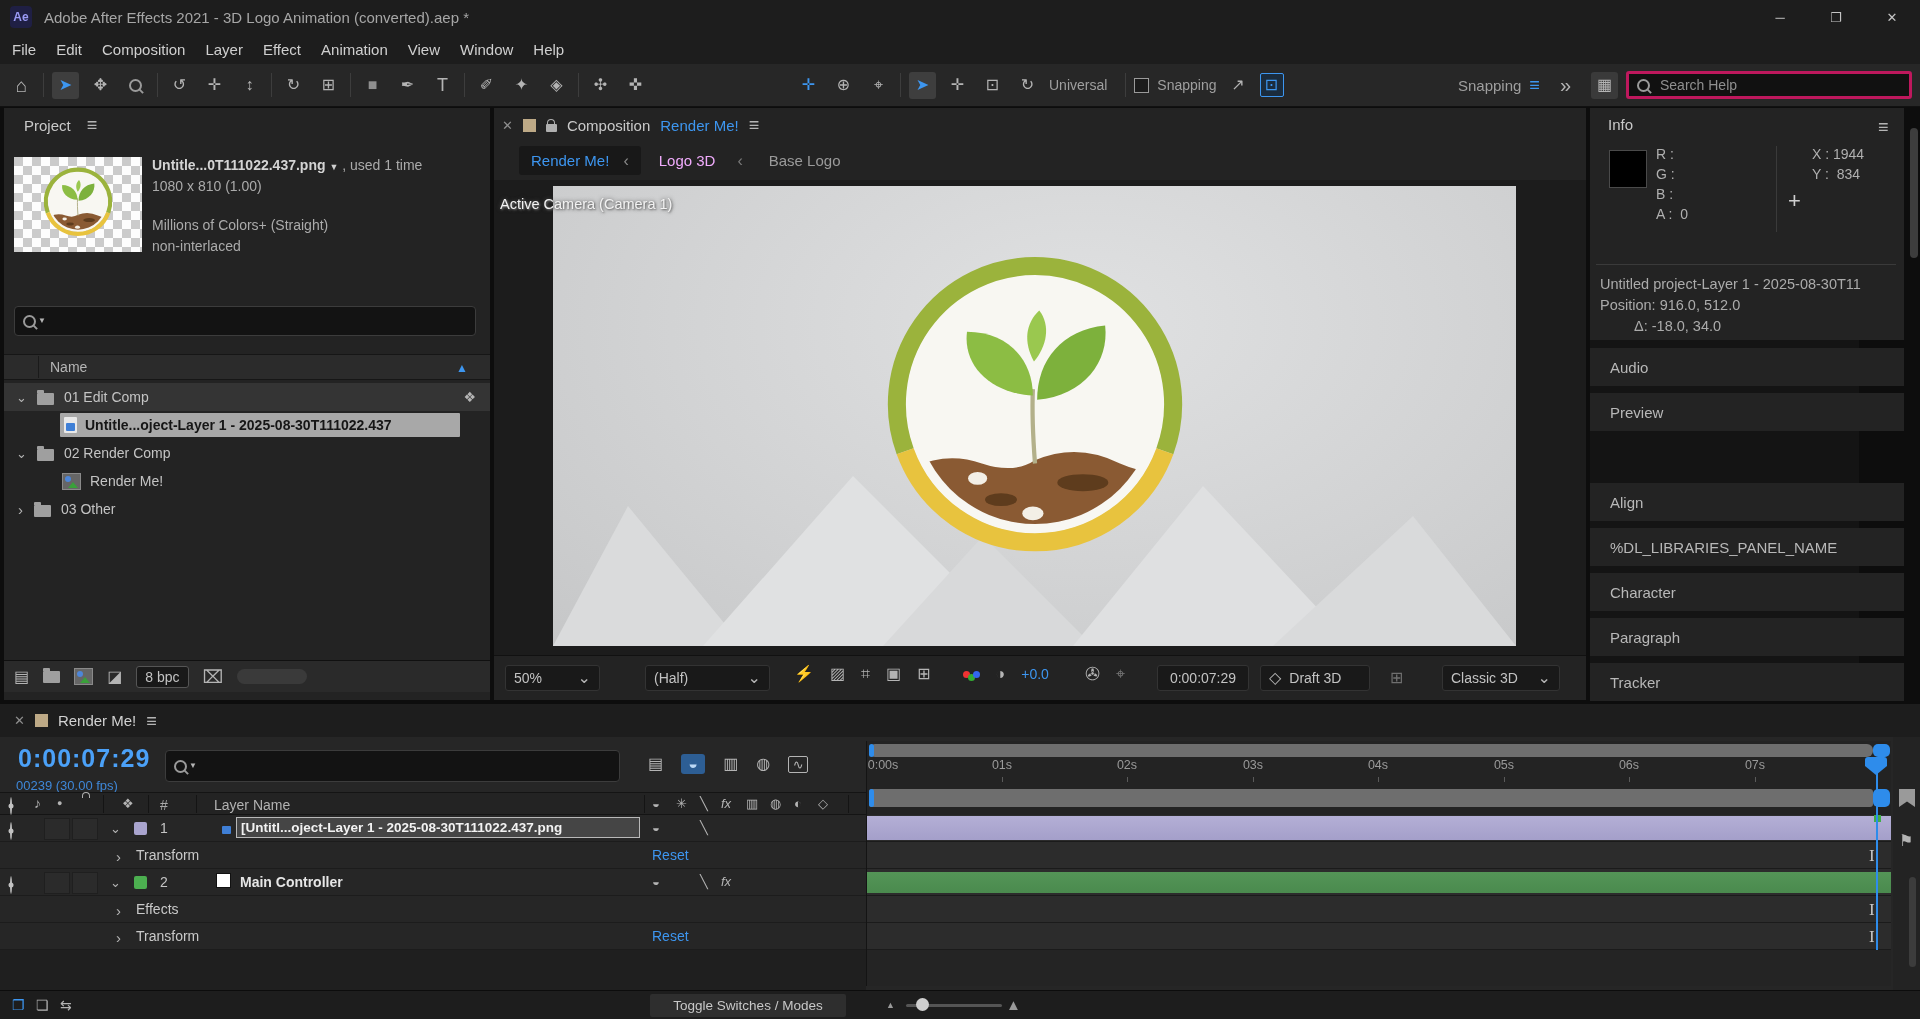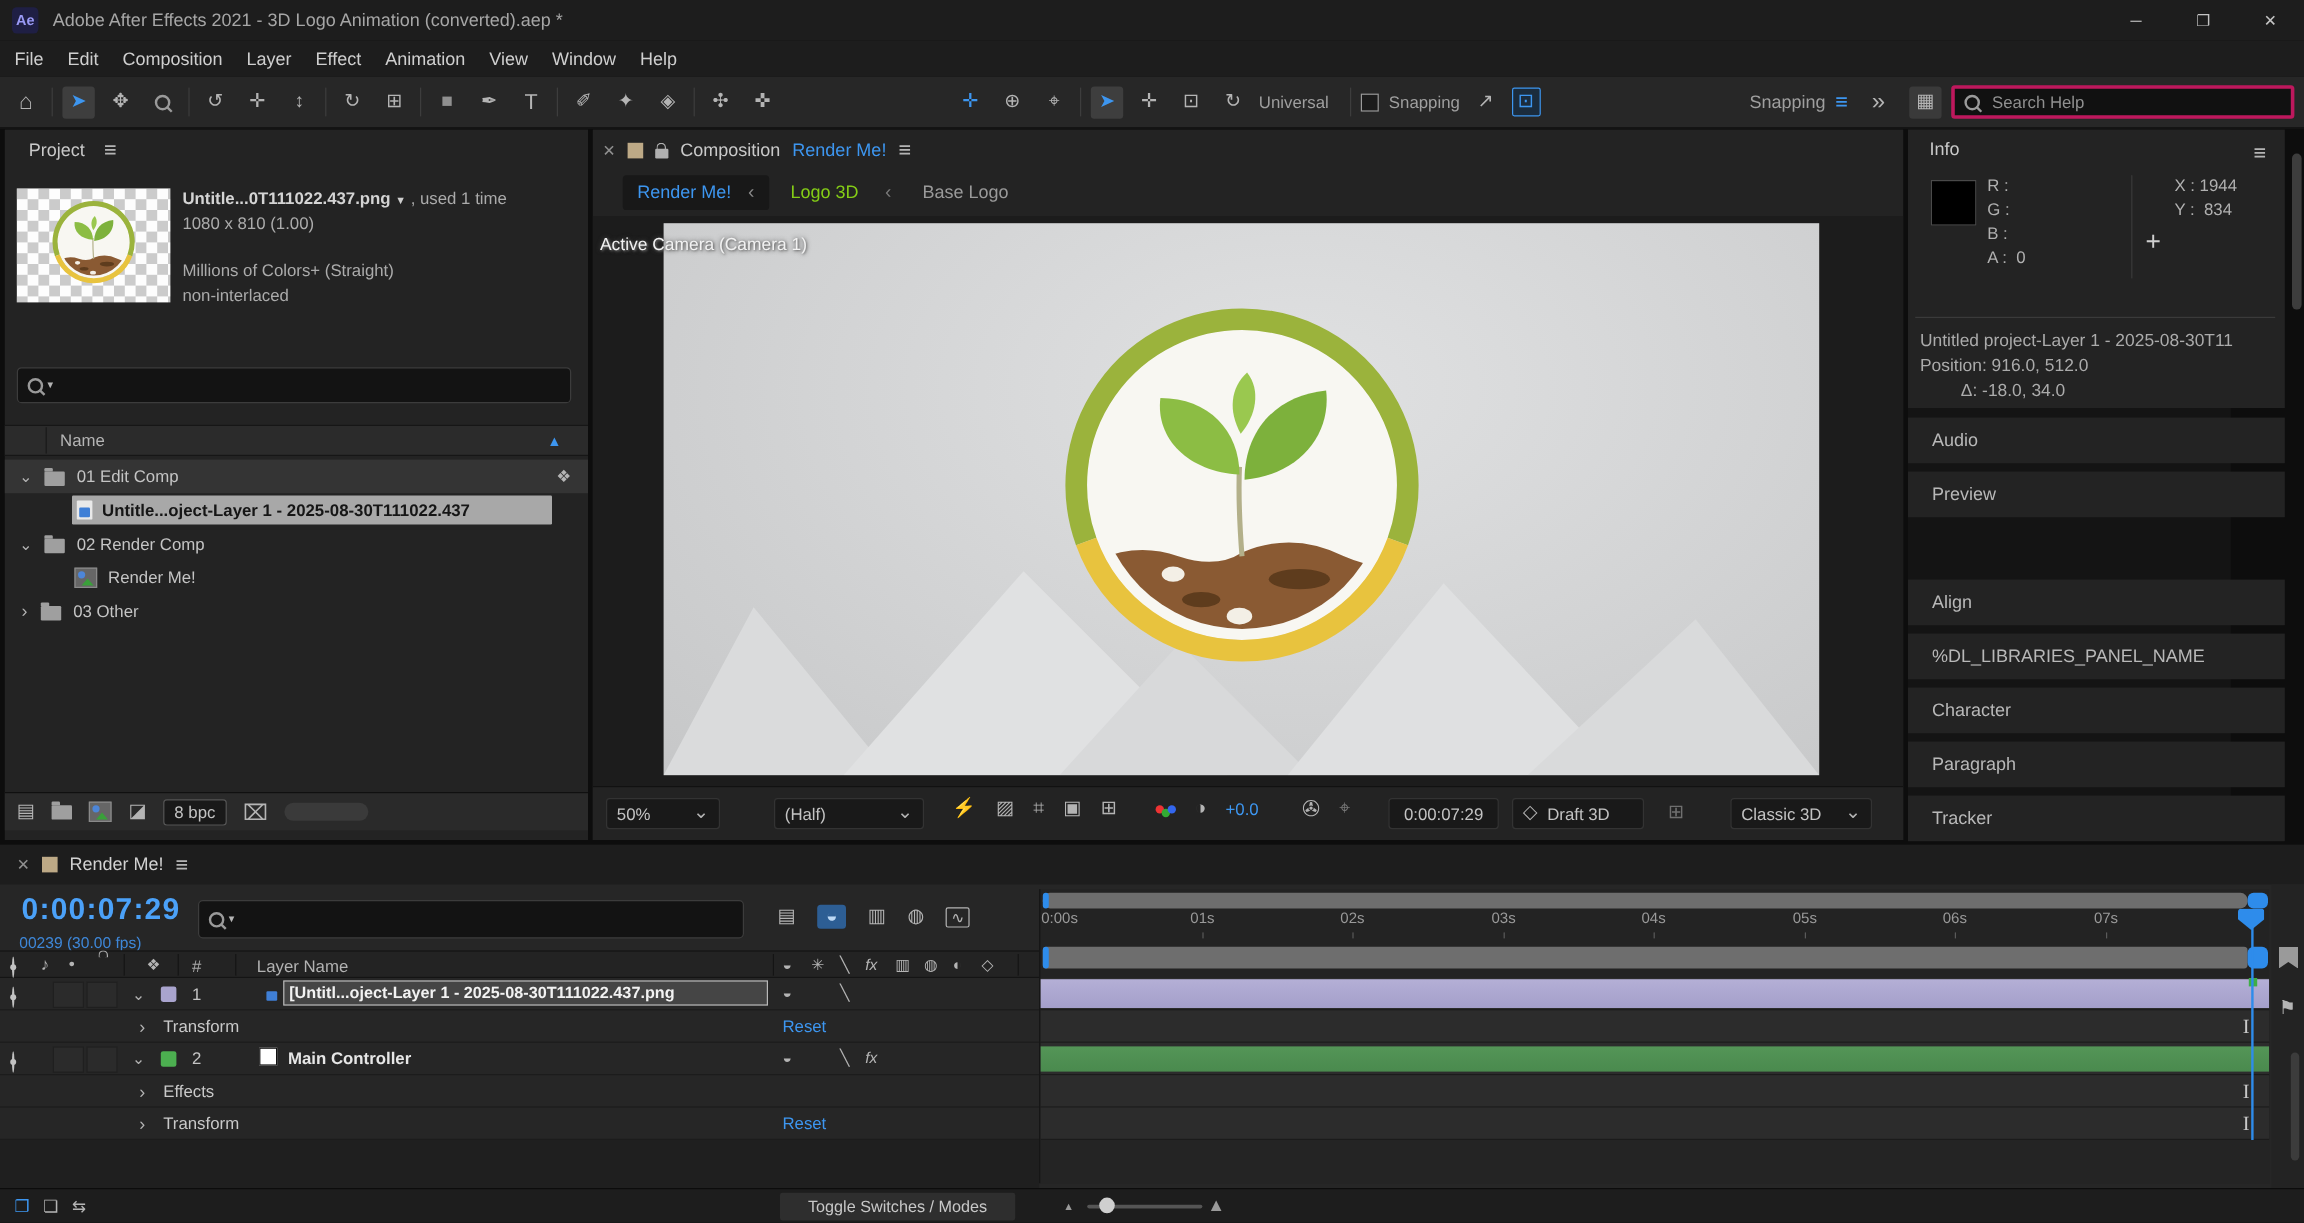--- a/index.html
+++ b/index.html
@@ -322,21 +322,21 @@
       <span style="color:#c9c9c9;font-size:15px">Composition</span>
       <span class="blue" style="font-size:15px">Render Me!</span>
       <span class="g" style="font-size:18px">≡</span>
     </div>
 
     <div class="abs flex" style="left:25px;top:38px;gap:0;">
       <span class="flex" style="background:#181818;border-radius:3px;height:29px;padding:0 12px;gap:14px;">
         <span class="blue" style="font-size:15px">Render Me!</span>
         <span class="g" style="color:#8a8a8a">‹</span>
       </span>
-      <span style="margin-left:18px;color:#84cc16;font-size:15px">Logo 3D</span>
+      <span style="margin-left:18px;color:#f0abfc;font-size:15px">Logo 3D</span>
       <span class="g" style="margin-left:22px;color:#7a7a7a">‹</span>
       <span style="margin-left:26px;color:#9a9a9a;font-size:15px">Base Logo</span>
     </div>
 
     <div class="abs" style="left:0;top:72px;width:1092px;height:475px;background:#1c1c1c;">
       <div class="abs" style="left:59px;top:6px;width:963px;height:460px;overflow:hidden;background:radial-gradient(ellipse at 55% 30%,#e0e1e2 0%,#d2d3d4 55%,#c6c7c8 100%);">
         <svg class="abs" style="left:0;bottom:0" width="963" height="230" viewBox="0 0 963 230">
           <polygon points="0,230 75,90 190,230" fill="#dadbdc"></polygon>
           <polygon points="150,230 300,60 470,230" fill="#e0e1e2"></polygon>
           <polygon points="330,230 430,120 540,230" fill="#d8d9da"></polygon>

